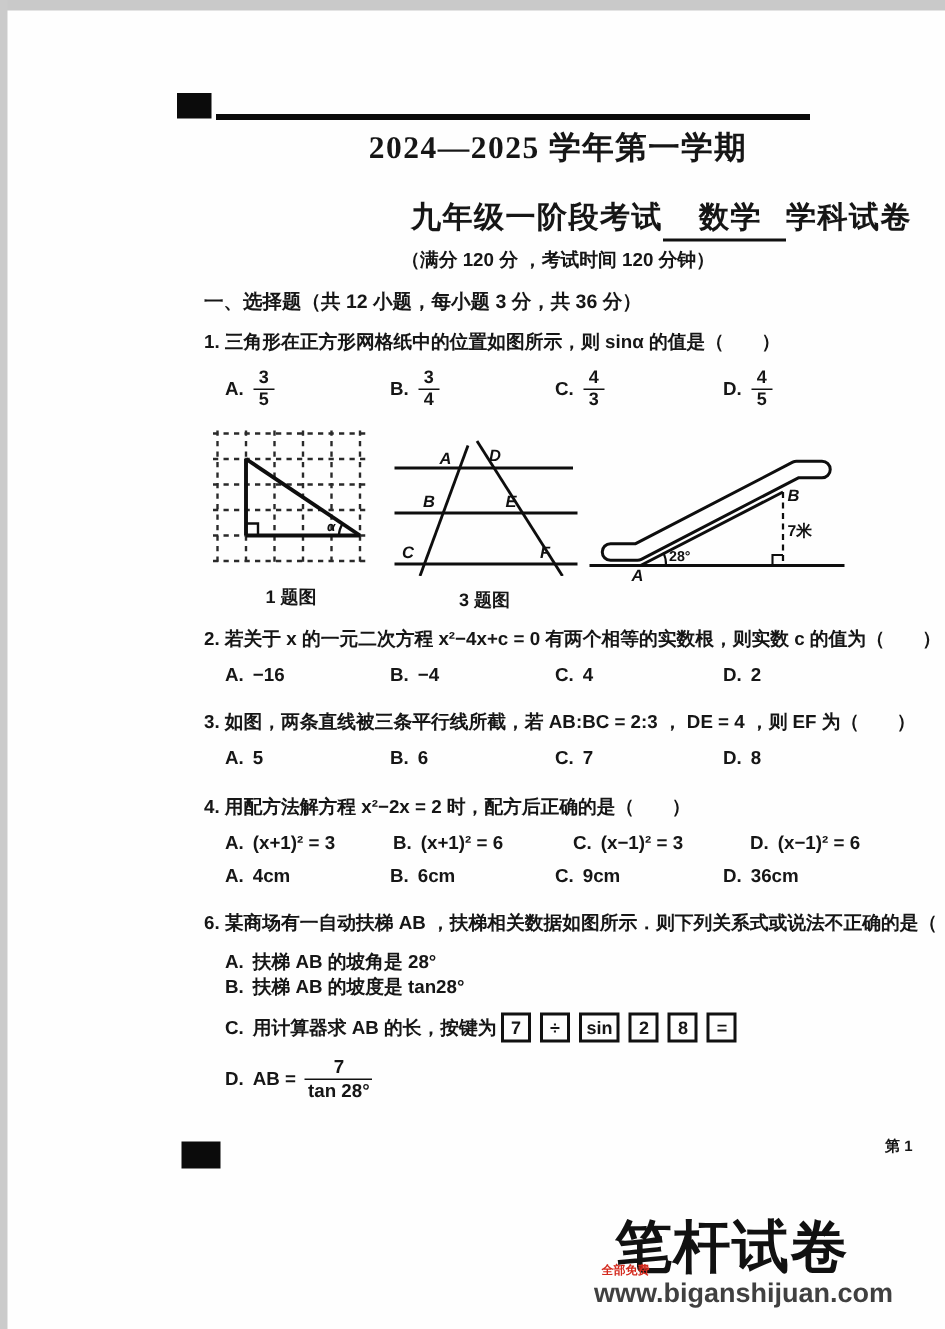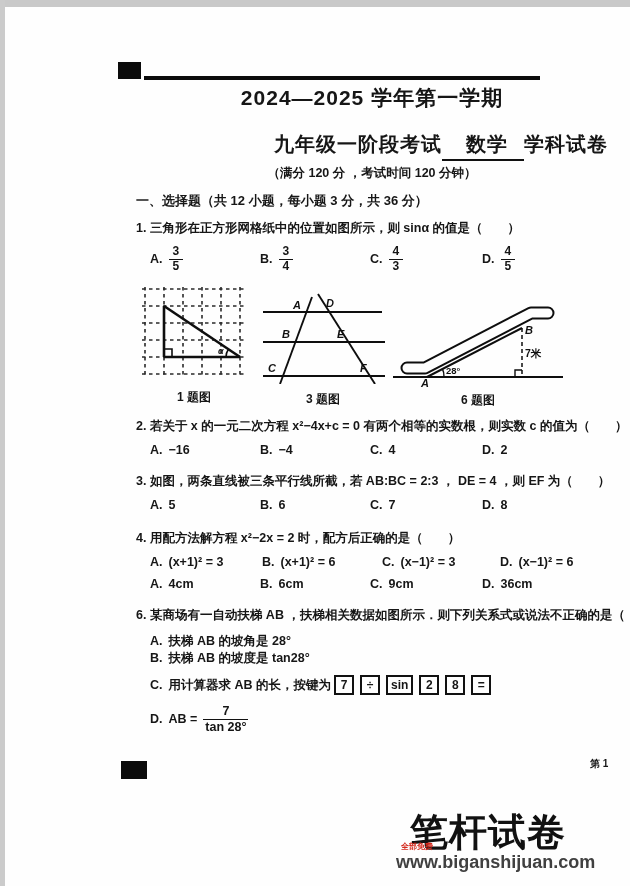--- a/index.html
+++ b/index.html
@@ -11,21 +11,21 @@
   }
   .scan-edge-top { position:absolute; left:0; top:0; width:630px; height:7px; background:#c9c9c9; }
   .scan-edge-left { position:absolute; left:0; top:0; width:5px; height:886px; background:#cbcbcb; }
   .paper { position:absolute; left:5px; top:7px; right:0; bottom:0; background:#fefefe; }
 
   .mark-sq { position:absolute; background:#0b0b0b; }
   .top-rule { position:absolute; left:144px; top:76px; width:396px; height:3.5px; background:#0b0b0b; }
 
   .content { position:absolute; left:136px; top:84px; width:472px; }
 
-  .title1 { text-align:center; font-size:21px; font-weight:bold; letter-spacing:1px; }
+  .title1 { text-align:center; font-size:21px; font-weight:bold; letter-spacing:1px;font-family:Liberation Serif, serif; }
   .title2 { text-align:right; font-size:20px; font-weight:bold; margin-top:19px; letter-spacing:1px; }
   .subject-blank { border-bottom:2.5px solid #111; padding:0 16px 1px 24px; display:inline-block; }
   .subtitle { text-align:center; font-size:12.5px; font-weight:bold; margin-top:4px; }
   .section-h { font-size:13px; font-weight:bold; margin-top:10px; }
 
   .q { font-size:12.5px; font-weight:bold; margin-top:10px; white-space:nowrap; }
   .opt-row { display:grid; grid-template-columns:110px 110px 112px 1fr; padding-left:14px;
              font-size:12.5px; font-weight:bold; margin-top:8px; align-items:center; }
   .opt { white-space:nowrap; }
   .opt .lbl { margin-right:6px; }
@@ -140,21 +140,20 @@
         <path d="M 16,86 L 34,86 L 140,31 L 157,31" fill="none" stroke="#fefefe" stroke-width="9" stroke-linecap="round" stroke-linejoin="round"></path>
         <line x1="36" y1="95" x2="131" y2="46" stroke="#0e0e0e" stroke-width="2"></line>
         <line x1="131" y1="46" x2="131" y2="95" stroke="#0e0e0e" stroke-width="1.5" stroke-dasharray="4,3"></line>
         <polyline points="124,95 124,88 131,88" fill="none" stroke="#0e0e0e" stroke-width="1.4"></polyline>
         <path d="M 53,95 A 17,17 0 0 0 51.2,86.4" fill="none" stroke="#0e0e0e" stroke-width="1.4"></path>
         <text x="30" y="105" font-size="11" font-style="italic">A</text>
         <text x="55" y="92" font-size="9.5">28°</text>
         <text x="134" y="52" font-size="11" font-style="italic">B</text>
         <text x="134" y="75" font-size="10.5">7米</text>
       </svg>
-      <div class="figcap" style="margin-top:0;">6 题图</div>
     </div>
   </div>
 
   <div class="q" style="margin-top:14px;">2. 若关于 x 的一元二次方程 x²−4x+c = 0 有两个相等的实数根，则实数 c 的值为（　　）</div>
   <div class="opt-row">
     <span class="opt"><span class="lbl">A.</span><span>−16</span></span>
     <span class="opt"><span class="lbl">B.</span><span>−4</span></span>
     <span class="opt"><span class="lbl">C.</span><span>4</span></span>
     <span class="opt"><span class="lbl">D.</span><span>2</span></span>
   </div>

